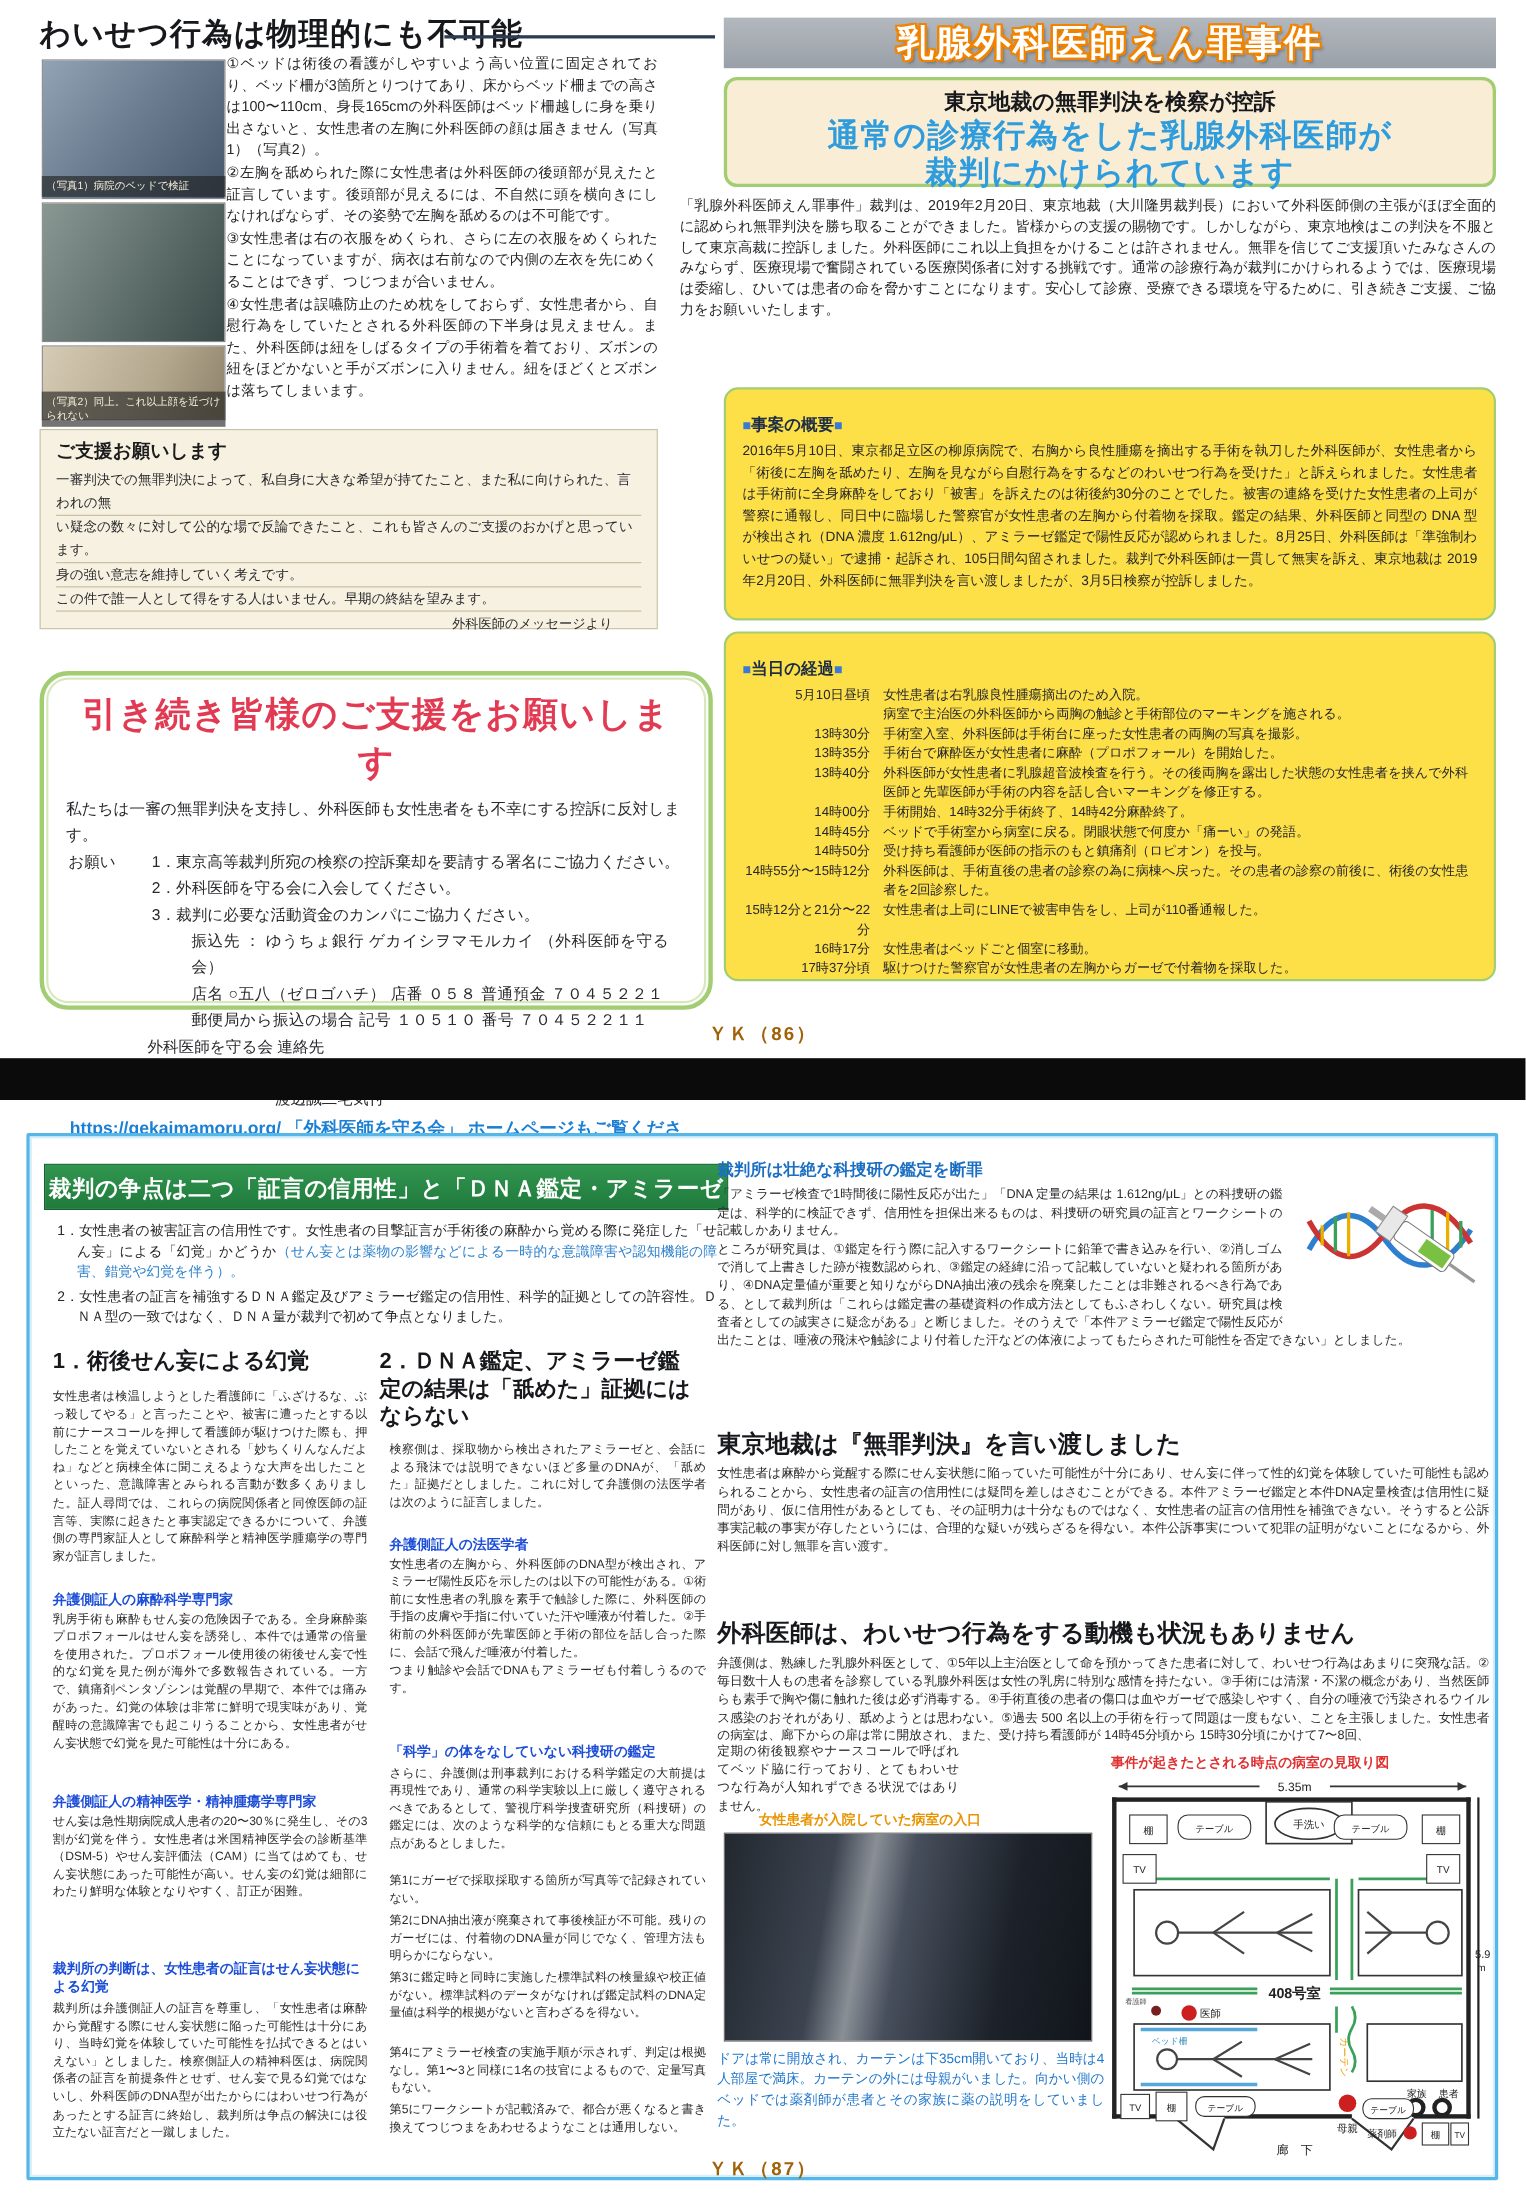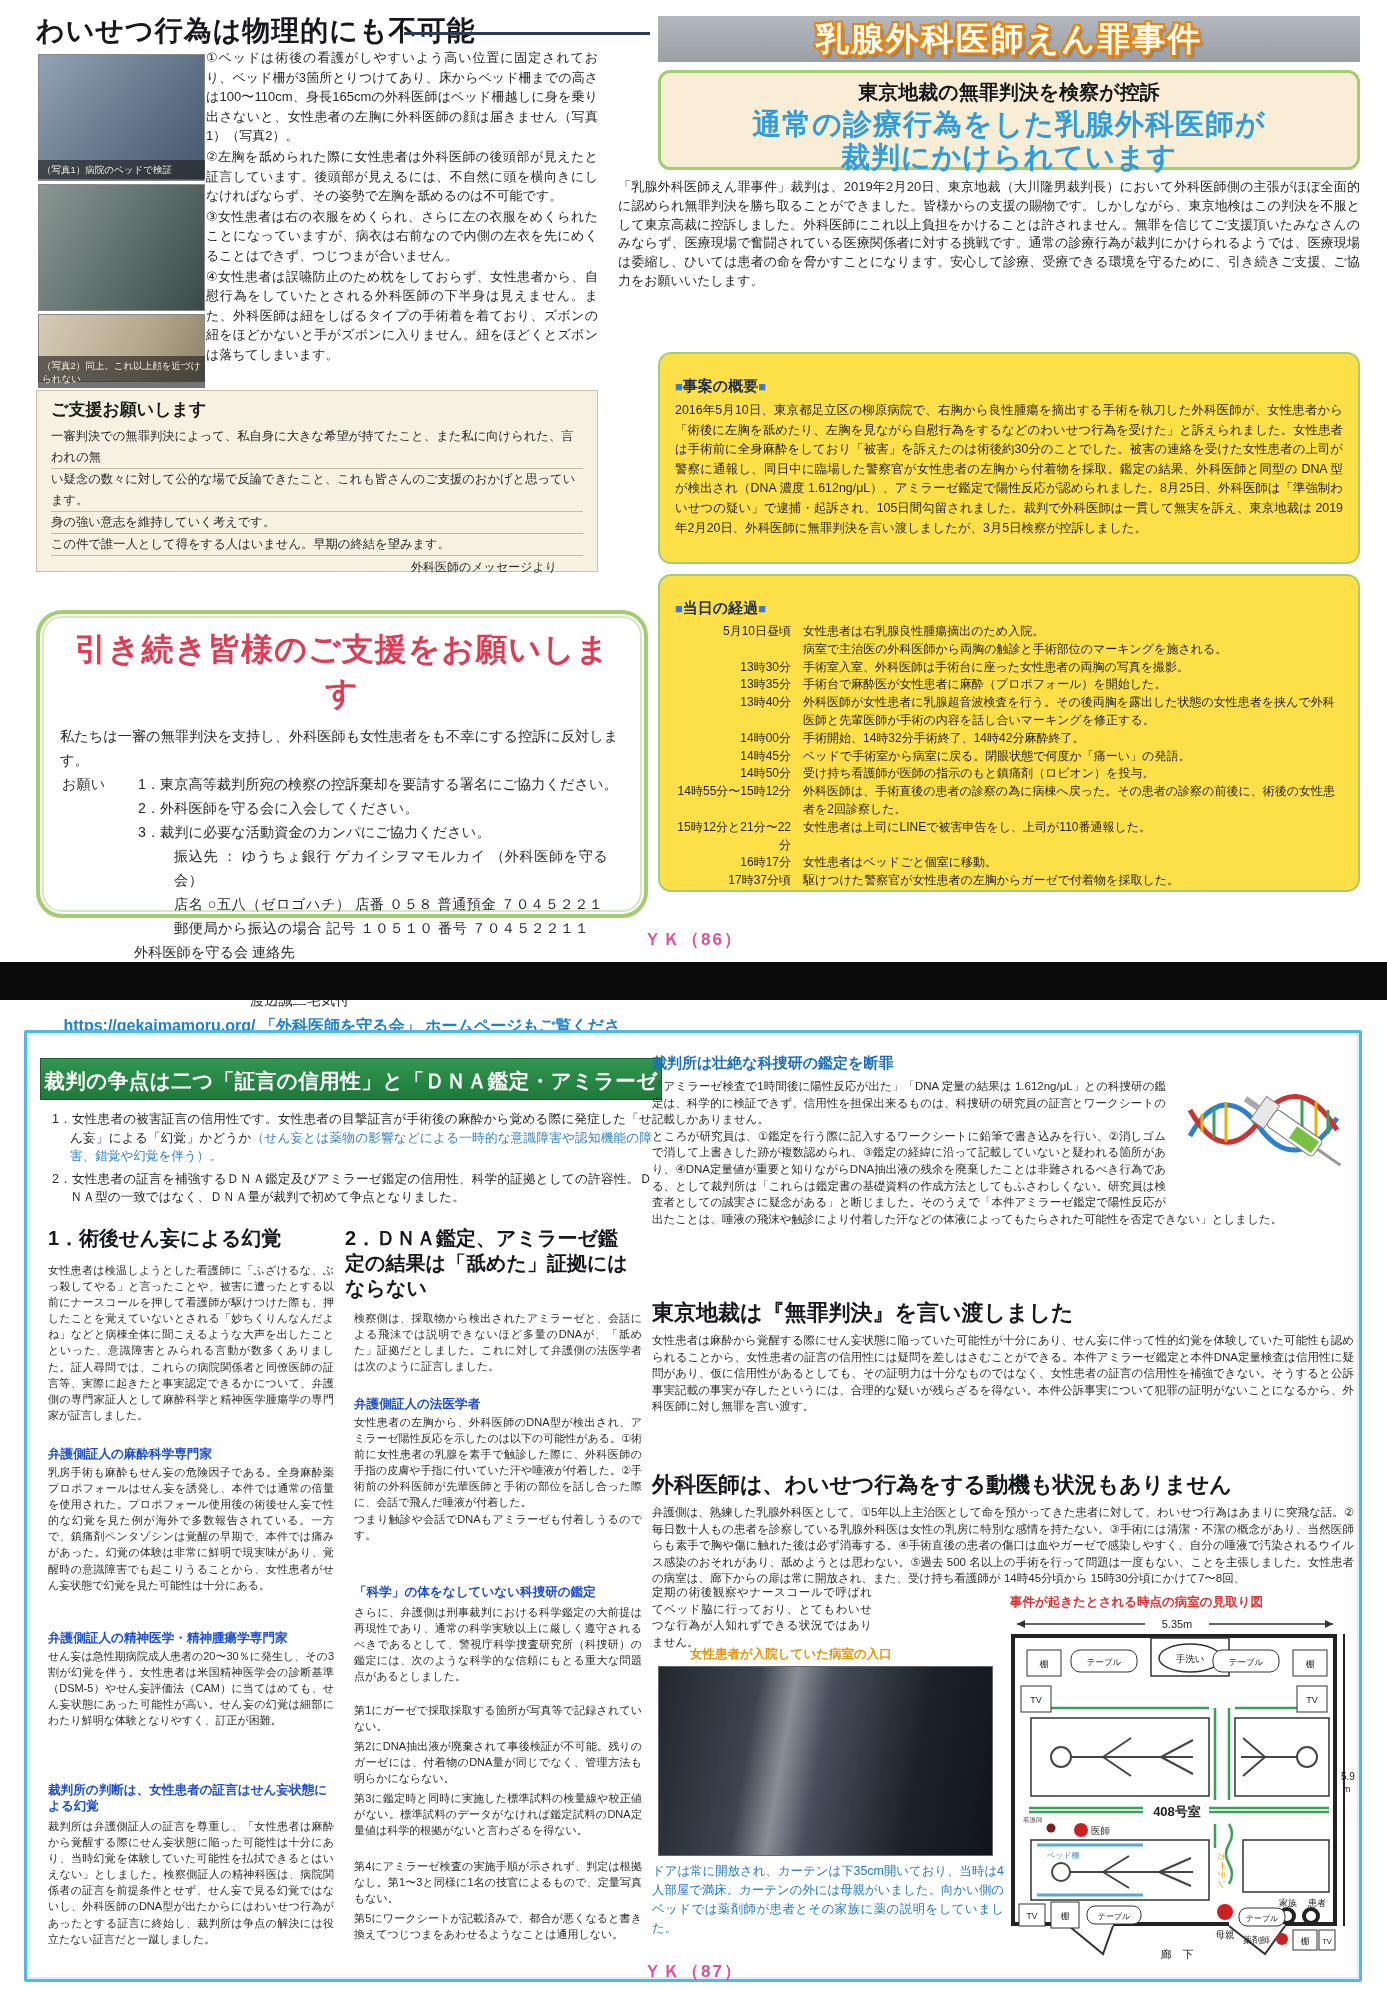--- a/index.html
+++ b/index.html
@@ -50,21 +50,21 @@
   .r-intro{left:618px;top:178px;width:742px;font-size:13px;line-height:18.8px;color:#26262a;text-align:justify;}
   .gr-box{background:#fde047;border:2.5px solid #a3cd72;border-radius:13px;box-sizing:border-box;padding:23px 15px;}
   .case-box{left:658px;top:352px;width:702px;height:212px;}
   .tl-box{left:658px;top:574px;width:702px;height:318px;}
   .box-hdr{font-size:15px;font-weight:bold;color:#1d2d46;margin-bottom:5px;}
   .box-hdr .sq{color:#3a7ad4;font-size:13px;}
   .case-body{font-size:12.4px;line-height:19.6px;color:#26262a;text-align:justify;}
   .tl-row{display:flex;font-size:12px;line-height:17.8px;color:#26262a;}
   .tl-time{width:128px;flex:0 0 128px;text-align:right;padding-right:12px;box-sizing:border-box;}
   .tl-text{flex:1;}
-  .pageno{font-size:17px;font-weight:bold;color:#ec4899;letter-spacing:2px;}
+  .pageno{font-size:17px;font-weight:bold;color:#a16207;letter-spacing:2px;}
   .pn1{left:0;top:928px;width:1387px;text-align:center;}
   
   .divider{left:0;top:962px;width:1387px;height:38px;background:#0b0b0b;}
   
   .p2-frame{left:24px;top:1030px;width:1338px;height:952px;border:3px solid #55b7e8;border-radius:2px;
     box-sizing:border-box;background:#fff;box-shadow:inset 0 0 0 2px #d8effa;}
   .p2-hdr{left:40px;top:1058px;width:622px;height:42px;background:linear-gradient(#31964f,#1f7a3c);
     color:#fff;font-size:20.5px;font-weight:bold;text-align:center;line-height:44px;letter-spacing:.5px;
     border:1px solid #166030;box-sizing:border-box;}
   .issues{left:52px;top:1110px;width:600px;font-size:12.6px;line-height:18.6px;color:#26262a;}

